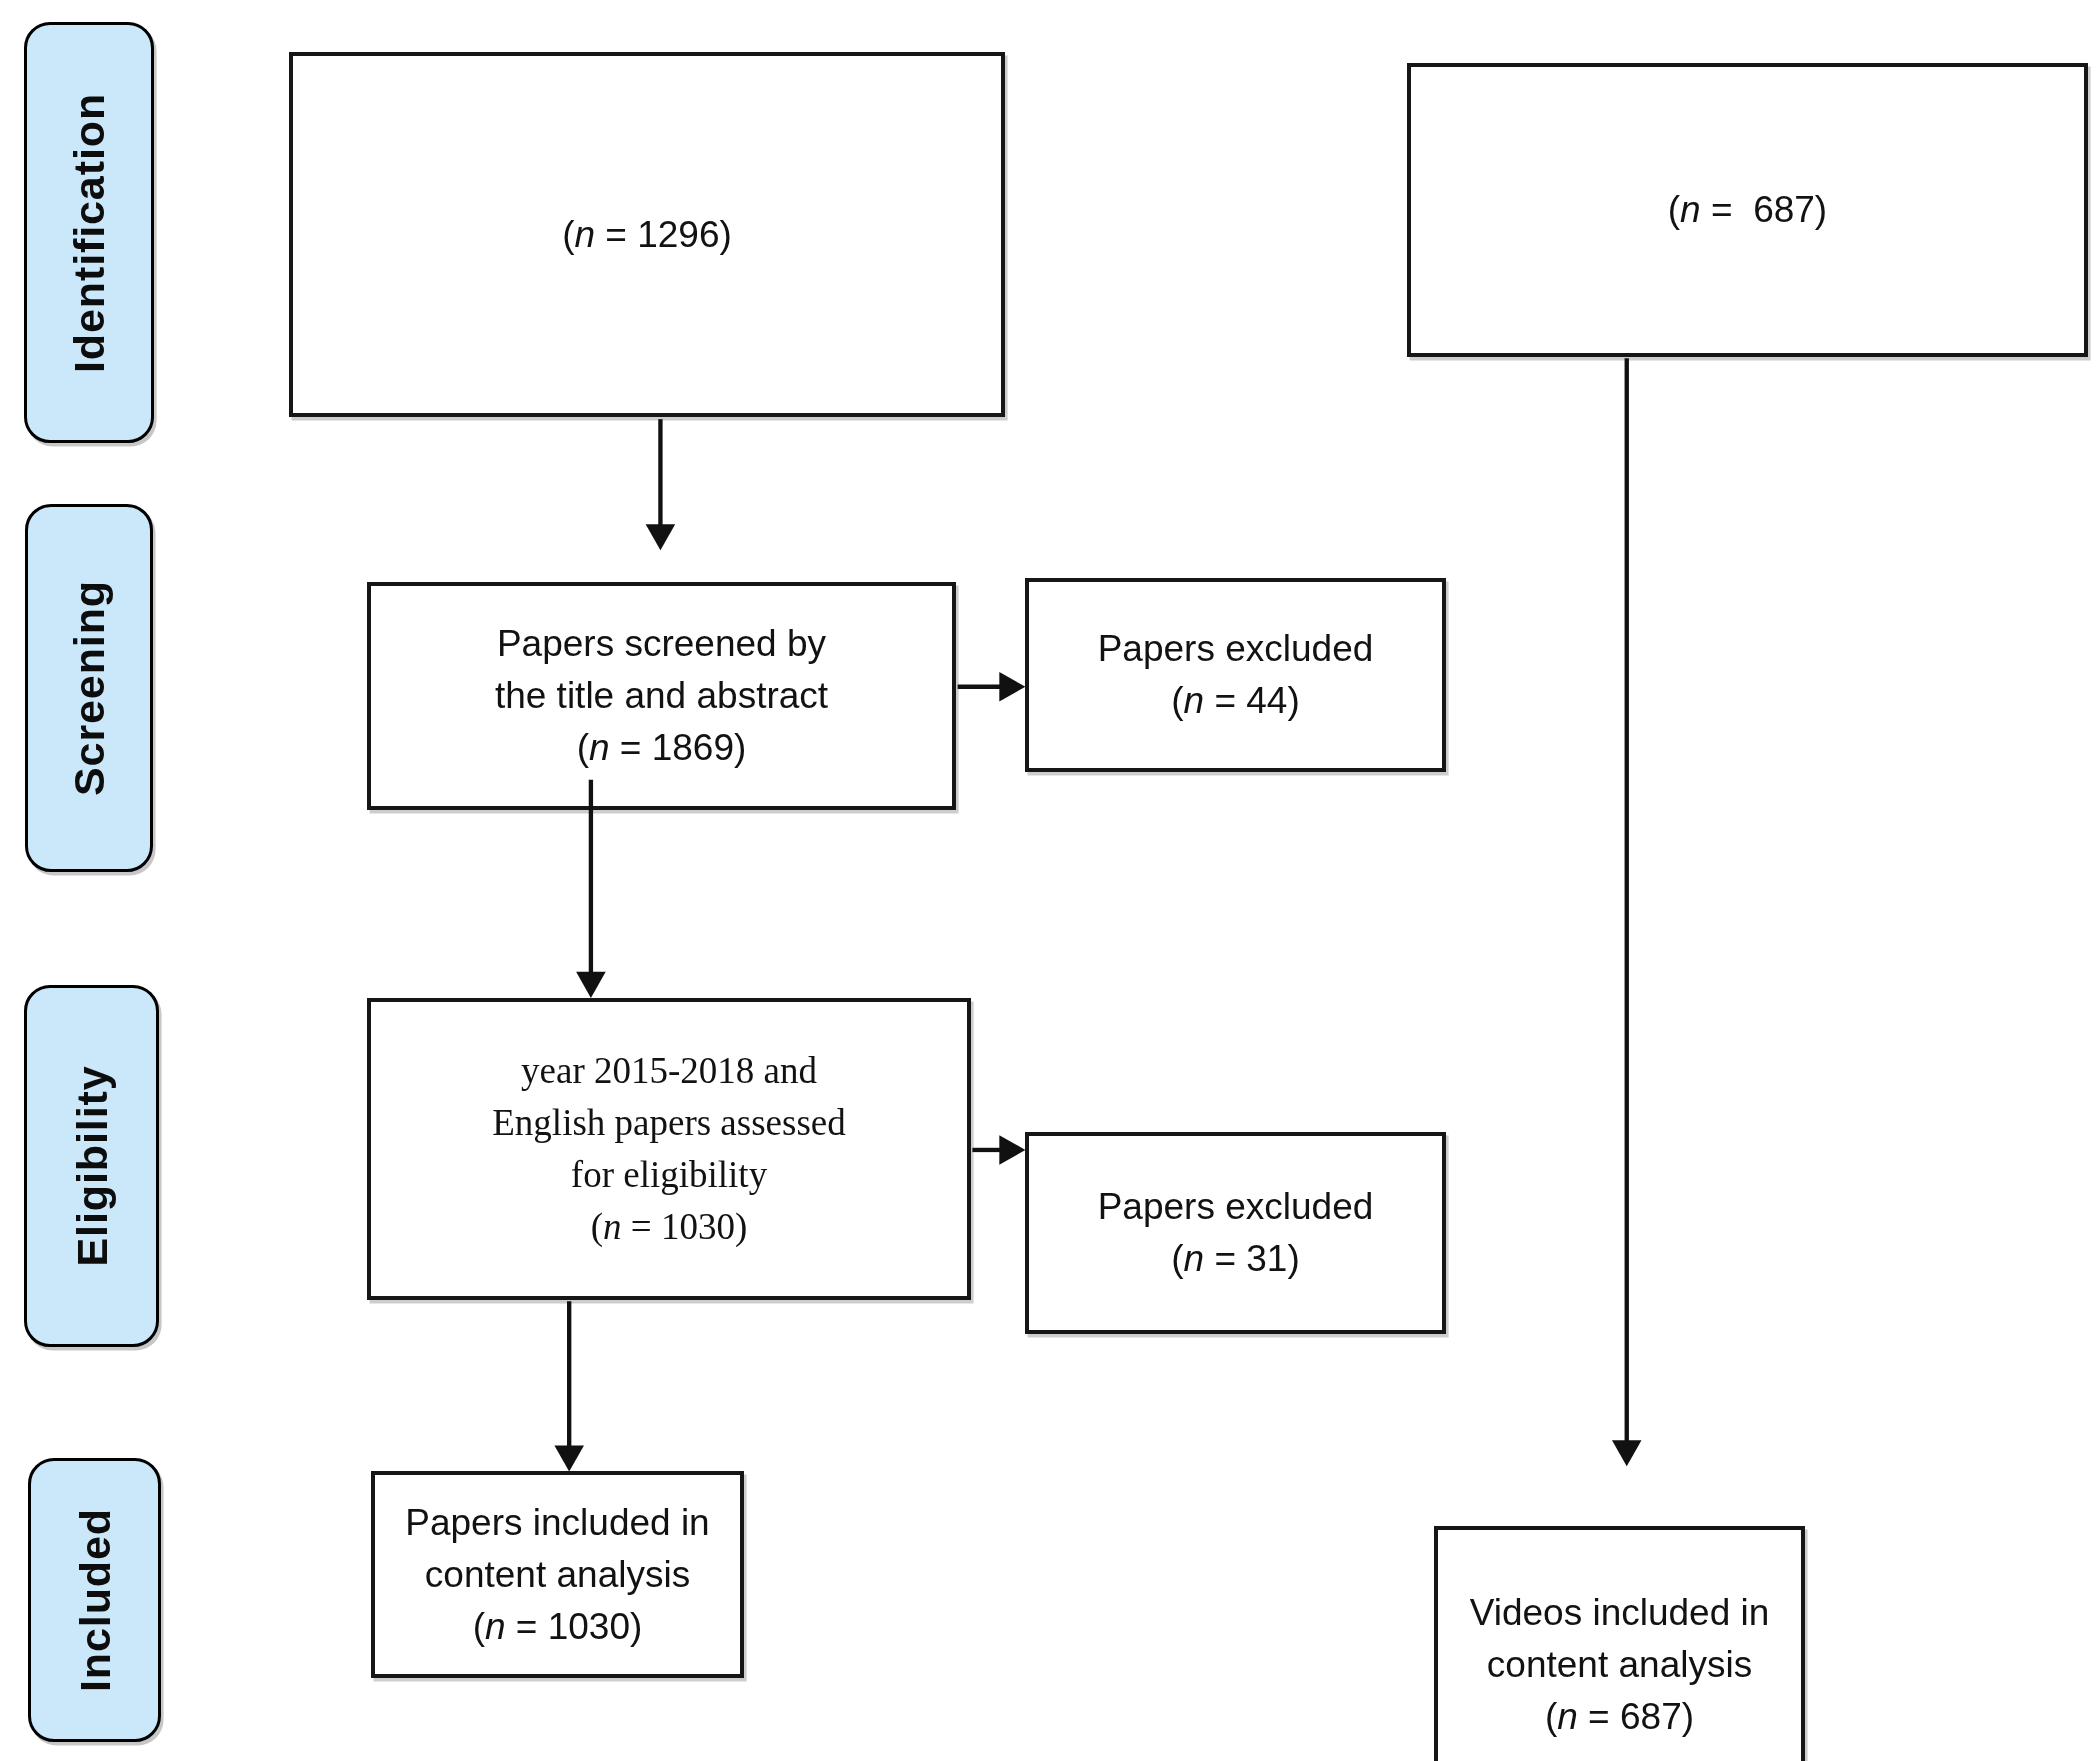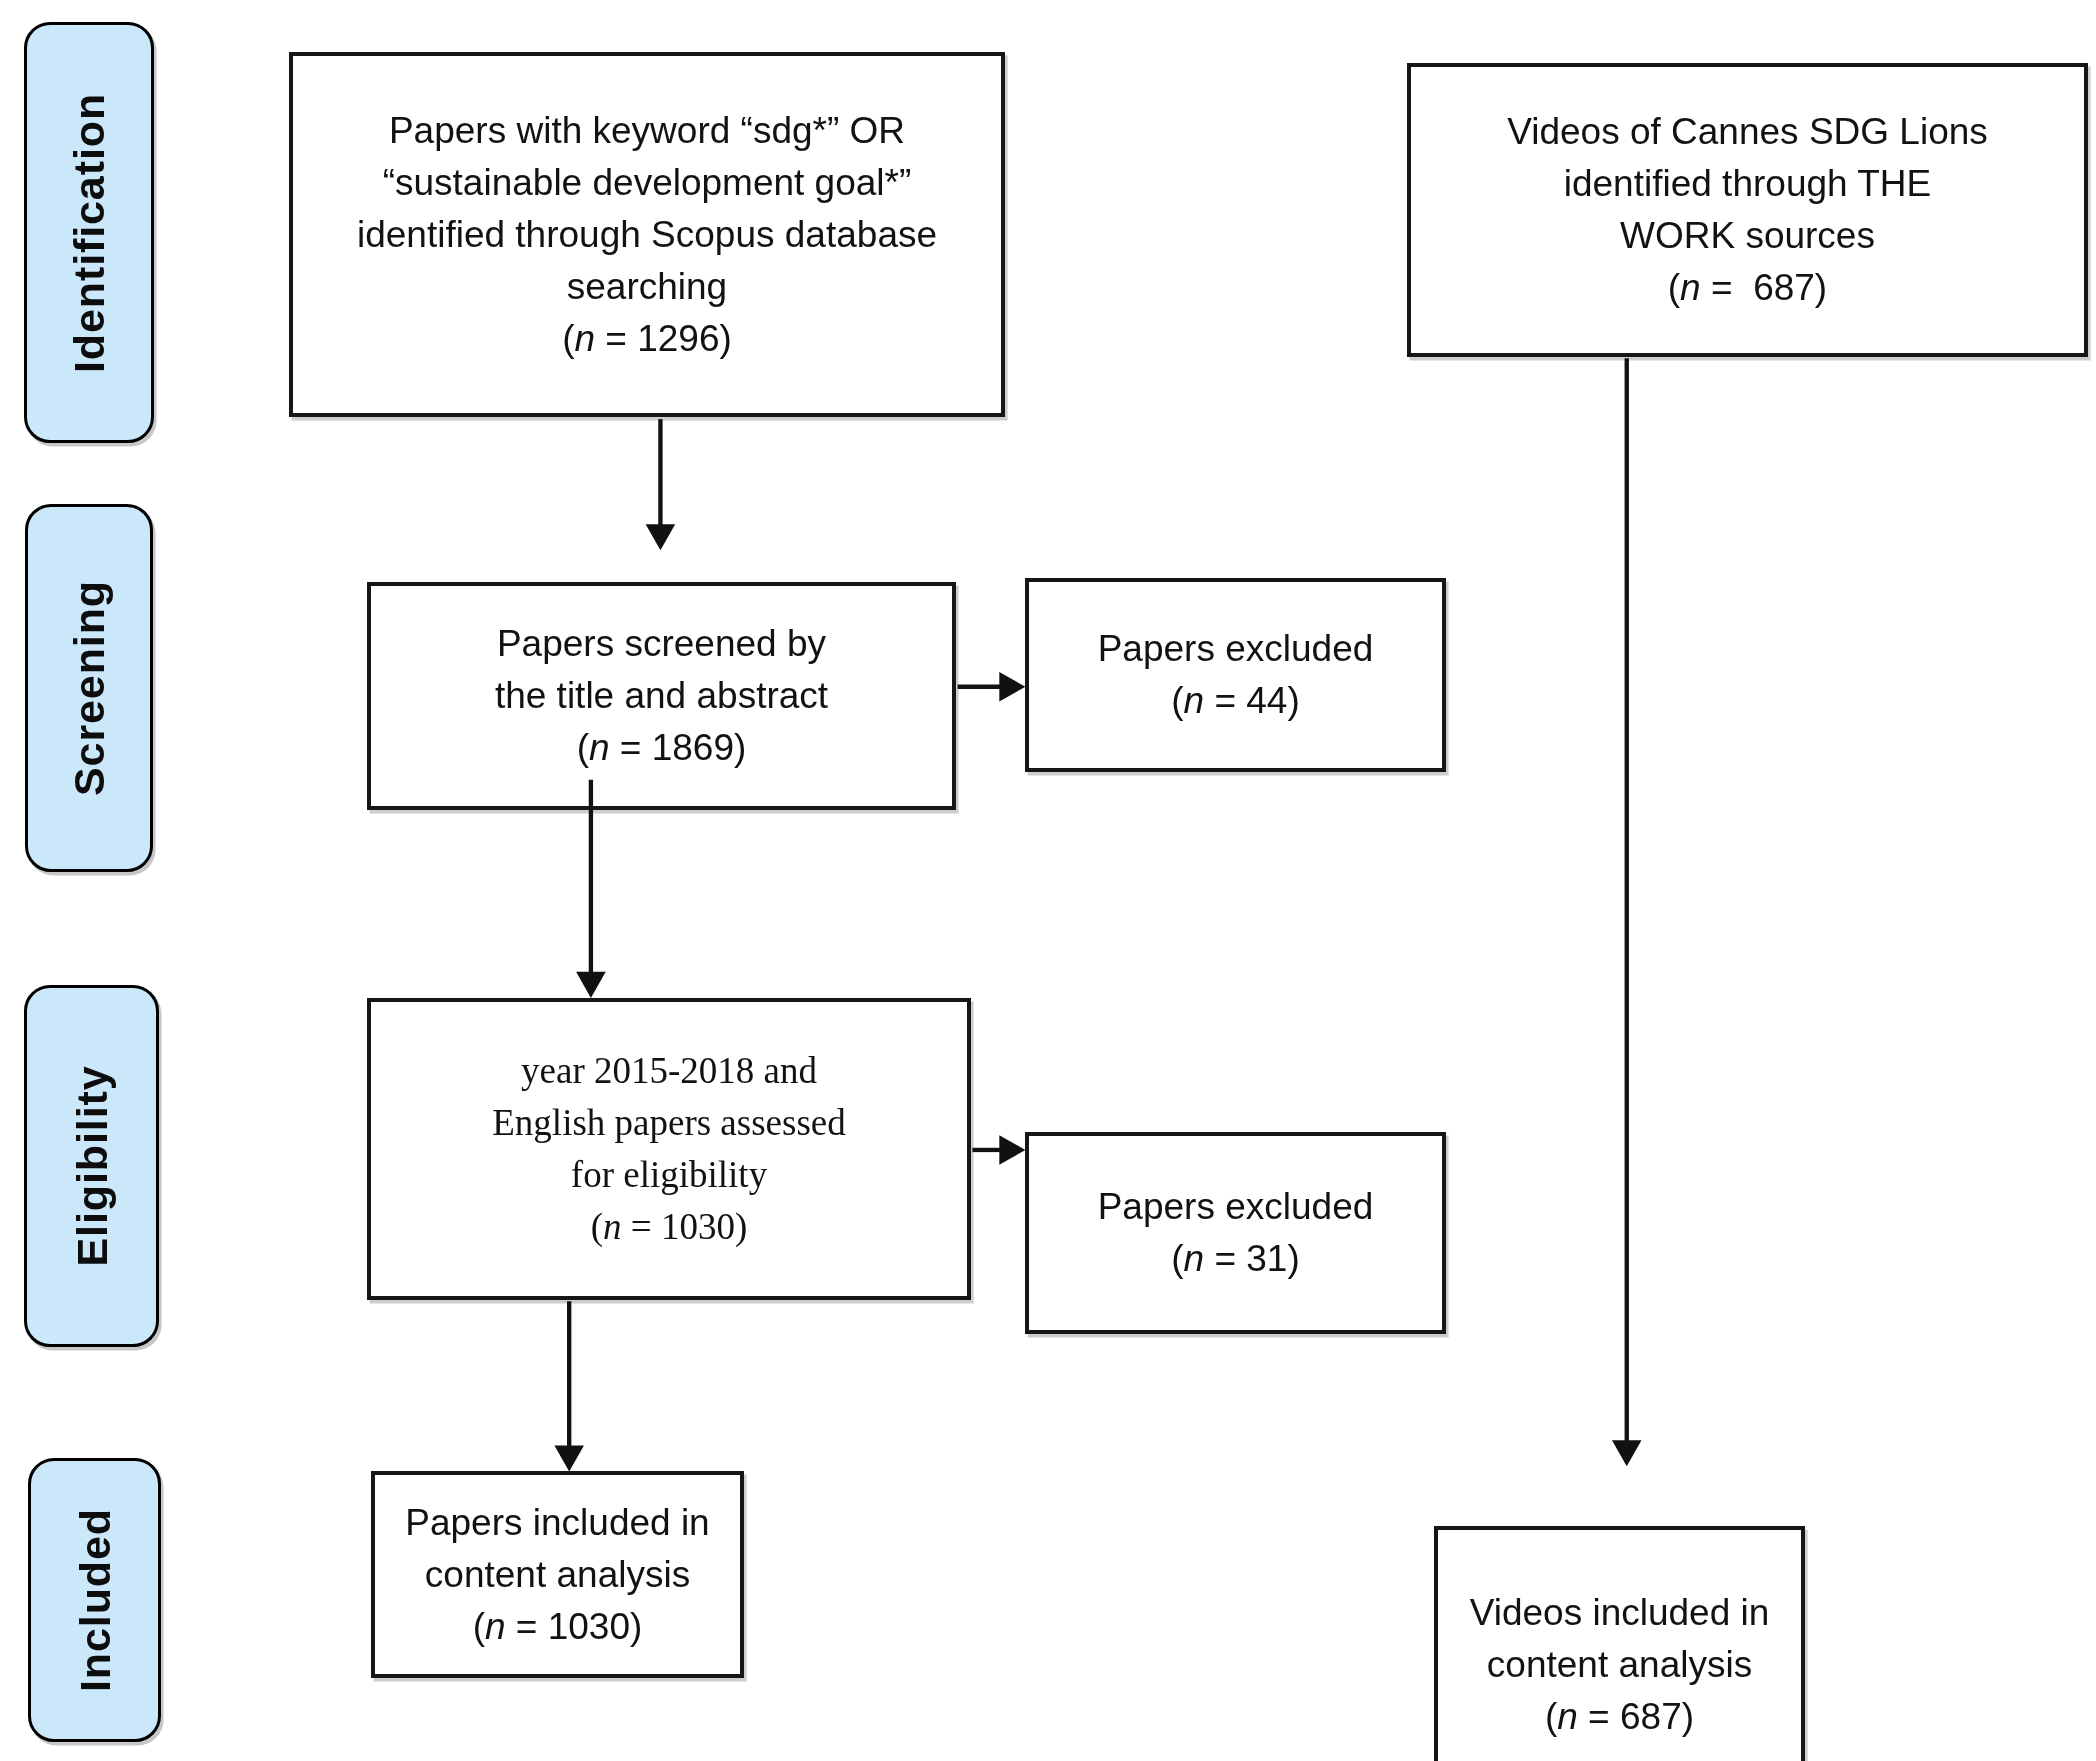--- a/index.html
+++ b/index.html
@@ -87,33 +87,26 @@
   </div>
   <div class="stage" style="left:24px;top:985px;width:129px;height:356px;">
     <span class="vtext">Eligibility</span>
   </div>
   <div class="stage" style="left:28px;top:1458px;width:127px;height:278px;">
     <span class="vtext">Included</span>
   </div>
 
   <div class="fbox" style="left:289px;top:52px;width:716px;height:365px;">
     <div class="btext">
-      <span class="lines">Papers with keyword “sdg*” OR
-“sustainable development goal*”
-identified through Scopus database
-searching</span>
       <span class="count"><span>(</span><span class="it">n</span><span> = 1296)</span></span>
     </div>
   </div>
 
   <div class="fbox" style="left:1407px;top:63px;width:681px;height:294px;">
     <div class="btext">
-      <span class="lines">Videos of Cannes SDG Lions
-identified through THE
-WORK sources</span>
       <span class="count"><span>(</span><span class="it">n</span><span> =&nbsp; 687)</span></span>
     </div>
   </div>
 
   <div class="fbox" style="left:367px;top:582px;width:589px;height:228px;">
     <div class="btext">
       <span class="lines">Papers screened by
 the title and abstract</span>
       <span class="count"><span>(</span><span class="it">n</span><span> = 1869)</span></span>
     </div>

